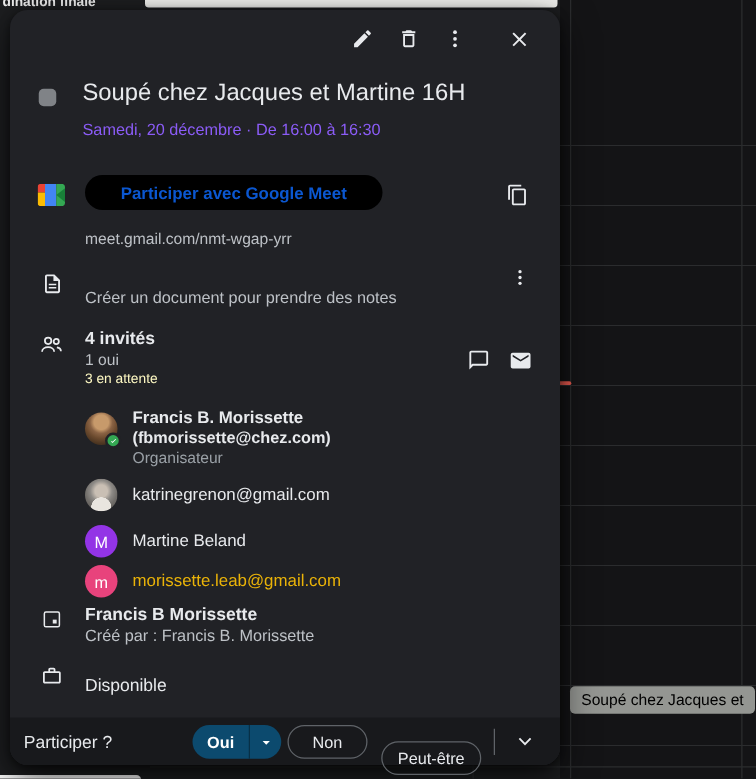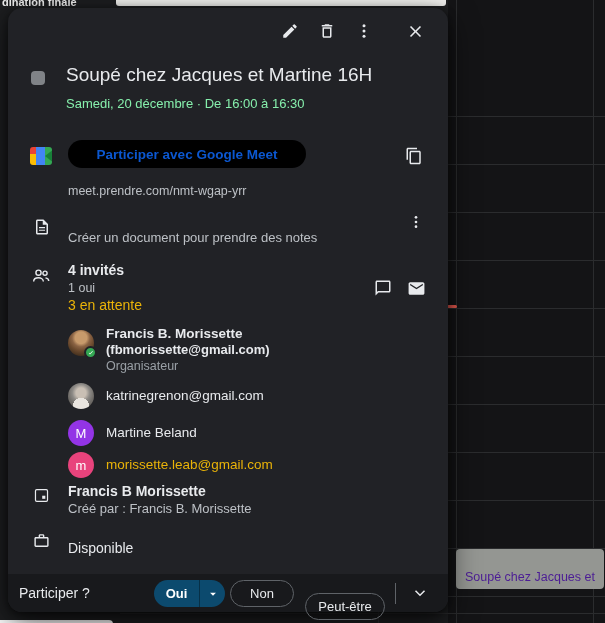--- a/index.html
+++ b/index.html
@@ -19,60 +19,60 @@
   .now-line{position:absolute;left:446px;top:305px;width:11px;height:3px;background:#ea5a4f;border-radius:2px;}
 
   .partial-top{position:absolute;left:0;top:0;width:448px;height:8px;overflow:hidden;text-decoration:underline;}
   .partial-top .txt{position:absolute;left:2px;top:-4px;font-size:11px;font-weight:700;color:#f1f1f1;white-space:nowrap;}
   .partial-top .whitebar{position:absolute;left:116px;top:0;width:330px;height:6px;background:#efefec;border-radius:0 0 3px 3px;}
 
   .partial-bottom{position:absolute;left:0;top:620px;width:113px;height:19px;background:#ffffff;
                   border-radius:0 4px 0 0;overflow:hidden;font-style:italic;}
   .partial-bottom .txt{position:absolute;left:4px;top:8px;font-size:11px;font-weight:700;color:#332d1f;white-space:nowrap;}
 
-  .tooltip{position:absolute;left:456px;top:549px;height:22px;padding:20px 9px;background:#949692;
-           border-radius:4px;font-size:12.5px;color:#4c1d95;white-space:nowrap;line-height:16px;}
+  .tooltip{position:absolute;left:456px;top:549px;height:22px;padding:3px 9px;background:#949692;
+           border-radius:4px;font-size:12.5px;color:#000000;white-space:nowrap;line-height:16px;}
 
   
   .popup{position:absolute;left:8px;top:8px;width:440px;height:604px;background:#212226;
          border-radius:14px;box-shadow:0 10px 30px rgba(0,0,0,.65), 0 2px 8px rgba(0,0,0,.5);}
 
   .ic{display:inline-flex;align-items:center;justify-content:center;}
   .ic svg{display:block;}
   .iconbtn{position:absolute;width:32px;height:32px;border-radius:50%;display:flex;align-items:center;
            justify-content:center;cursor:pointer;background:transparent;border:none;padding:0;}
 
   
   .tb{top:7px;}
   .tb.edit{left:266px;} .tb.del{left:303px;} .tb.more{left:340px;} .tb.close{left:391px;}
 
   
   .swatch{position:absolute;left:23px;top:63px;width:14px;height:14px;border-radius:4px;background:#808387;}
   .title{position:absolute;left:58px;top:54px;width:370px;font-size:19px;line-height:25px;color:#e8eaed;font-weight:400;}
-  .datetime{position:absolute;left:58px;top:88px;font-size:13px;color:#86efac;}
+  .datetime{position:absolute;left:58px;top:88px;font-size:13px;color:#8b5cf6;}
 
   
   .meet-ic{position:absolute;left:22px;top:139px;width:22px;height:18px;border-radius:3px;overflow:hidden;}
   .meet-btn{position:absolute;left:60px;top:132px;width:238px;height:28px;border:none;border-radius:14px;
             background:#000000;color:#0b57d0;font-size:13.5px;font-weight:700;
             font-family:"Liberation Sans",sans-serif;cursor:pointer;}
   .copy-btn{left:390px;top:132px;}
   .meet-url{position:absolute;left:60px;top:176px;font-size:12.5px;color:#bdc1c6;}
 
   
   .notes-ic{position:absolute;left:25px;top:209px;}
   .notes-link{position:absolute;left:60px;top:203px;font-size:14px;font-weight:700;color:#8ab4f8;cursor:pointer;}
   .notes-sub{position:absolute;left:60px;top:222px;font-size:13px;color:#bdc1c6;}
   .notes-more{left:392px;top:198px;}
 
   
   .guests-ic{position:absolute;left:22px;top:258px;}
   .g-count{position:absolute;left:60px;top:254px;font-size:14px;font-weight:700;color:#e8eaed;}
   .g-yes{position:absolute;left:60px;top:273px;font-size:12.5px;color:#bdc1c6;}
-  .g-pending{position:absolute;left:60px;top:289px;font-size:14px;color:#eab308;}
+  .g-pending{position:absolute;left:60px;top:289px;font-size:11px;color:#fef9c3;}
   .chat-btn{left:359px;top:264px;} .mail-btn{left:392px;top:264px;}
 
   .avatar{position:absolute;width:26px;height:26px;border-radius:50%;color:#fff;
           display:flex;align-items:center;justify-content:center;font-size:13px;}
   .av1{left:60px;top:322px;background:
         radial-gradient(circle at 50% 30%,#c79a6b 0 26%,#8a6344 40%,#6b4a2e 58%,#4a3420 78%,#3a2a1a 100%);}
   .badge{position:absolute;left:76px;top:338px;width:13px;height:13px;border-radius:50%;
          background:#34a853;border:2px solid #212226;display:flex;align-items:center;justify-content:center;}
   .av2{left:60px;top:375px;background:
         radial-gradient(circle at 50% 88%,#e9e5df 0 30%,transparent 31%),
@@ -182,21 +182,21 @@
       </svg>
     </div>
     <button class="meet-btn">Participer avec Google Meet</button>
     <button class="iconbtn copy-btn">
       <span class="ic">
         <svg width="18" height="18" viewBox="0 0 24 24" fill="#e8eaed">
             <path d="M16 1H4c-1.1 0-2 .9-2 2v14h2V3h12V1zm3 4H8c-1.1 0-2 .9-2 2v14c0 1.1.9 2 2 2h11c1.1 0 2-.9 2-2V7c0-1.1-.9-2-2-2zm0 16H8V7h11v14z"></path>
           </svg>
       </span>
     </button>
-    <div class="meet-url">meet.prendre.com/nmt-wgap-yrr</div>
+    <div class="meet-url">meet.gmail.com/nmt-wgap-yrr</div>
 
     <span class="notes-ic ic">
       <svg width="18" height="20" viewBox="0 0 24 24" fill="#e8eaed">
           <path d="M14 2H6c-1.1 0-2 .9-2 2v16c0 1.1.9 2 2 2h12c1.1 0 2-.9 2-2V8l-6-6zm4 18H6V4h7v5h5v11zM8 12h8v1.6H8zm0 3.5h8v1.6H8z"></path>
         </svg>
     </span>
     <div class="notes-sub">Créer un document pour prendre des notes</div>
     <button class="iconbtn notes-more">
       <span class="ic">
         <svg width="16" height="16" viewBox="0 0 24 24" fill="#e8eaed">
@@ -233,21 +233,21 @@
       </span>
     </button>
 
     <div class="avatar av1"></div>
     <div class="badge">
       <svg width="8" height="8" viewBox="0 0 24 24" fill="#fff">
           <path d="M9 16.2l-3.5-3.5 1.4-1.4 2.1 2.1 7.1-7.1 1.4 1.4z"></path>
         </svg>
     </div>
     <div class="g-name1">Francis B. Morissette</div>
-    <div class="g-email1">(fbmorissette@gmail.com)</div>
+    <div class="g-email1">(fbmorissette@chez.com)</div>
     <div class="g-role1">Organisateur</div>
 
     <div class="avatar av2"></div>
     <div class="g-name2">katrinegrenon@gmail.com</div>
 
     <div class="avatar av3" style="background: rgb(147, 52, 230);">M</div>
     <div class="g-name3">Martine Beland</div>
 
     <div class="avatar av4" style="background: rgb(232, 67, 124);">m</div>
     <div class="g-name4">morissette.leab@gmail.com</div>

